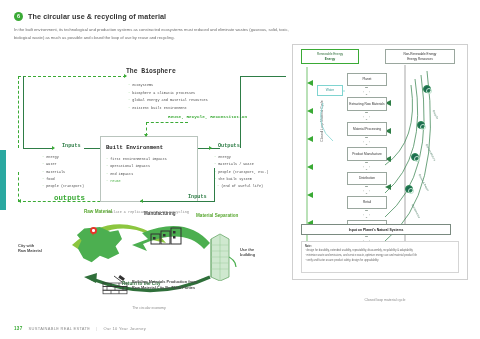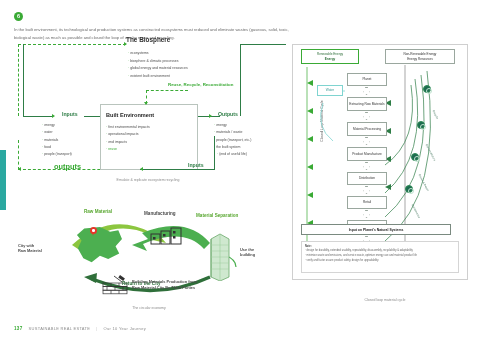--- a/index.html
+++ b/index.html
@@ -27,21 +27,21 @@
   }
   .head-title {
     font-size: 7.2px; font-weight: bold; color: #333; letter-spacing: .1px;
   }
   .head-body {
     margin-top: 5px; font-size: 4.1px; line-height: 1.85; color: #6b6b6b;
     max-width: 284px;
   }
 
   
-  .biosphere { position: absolute; left: 18px; top: 36px; width: 268px; height: 150px; }
+  .biosphere { position: absolute; left: 18px; top: 68px; width: 268px; height: 150px; font-family: Liberation Mono, monospace; }
   .bio-title {
     position: absolute; left: 108px; top: 0px;
     font-size: 6.4px; font-weight: bold; color: #333;
   }
   .bio-bullets {
     position: absolute; left: 110px; top: 14px;
     font-size: 3.5px; line-height: 2.15; color: #4c4c4c;
   }
   .bio-bullets div::before { content: "· "; color: #3aaa35; }
 
@@ -235,20 +235,21 @@
 </head>
 <body>
 
 <div class="page">
 
   <div class="edge-accent"></div>
 
   <div class="header">
     <div class="head-row">
       <div class="head-badge">6</div>
+      <div class="head-title">The circular use &amp; recycling of material</div>
     </div>
     <div class="head-body">In the built environment, its technological and production systems as constructed ecosystems must reduced and eliminate wastes (gaseous, solid, toxic, biological waste) as much as possible and closed the loop of use by reuse and recycling.</div>
   </div>
 
   <div class="biosphere">
 
     <div class="dash-top"></div>
     <div class="arrow-r" style="left:106px; top:5.5px;"></div>
     <div class="dash-left-v"></div>
     <div class="dash-left-v2"></div>

